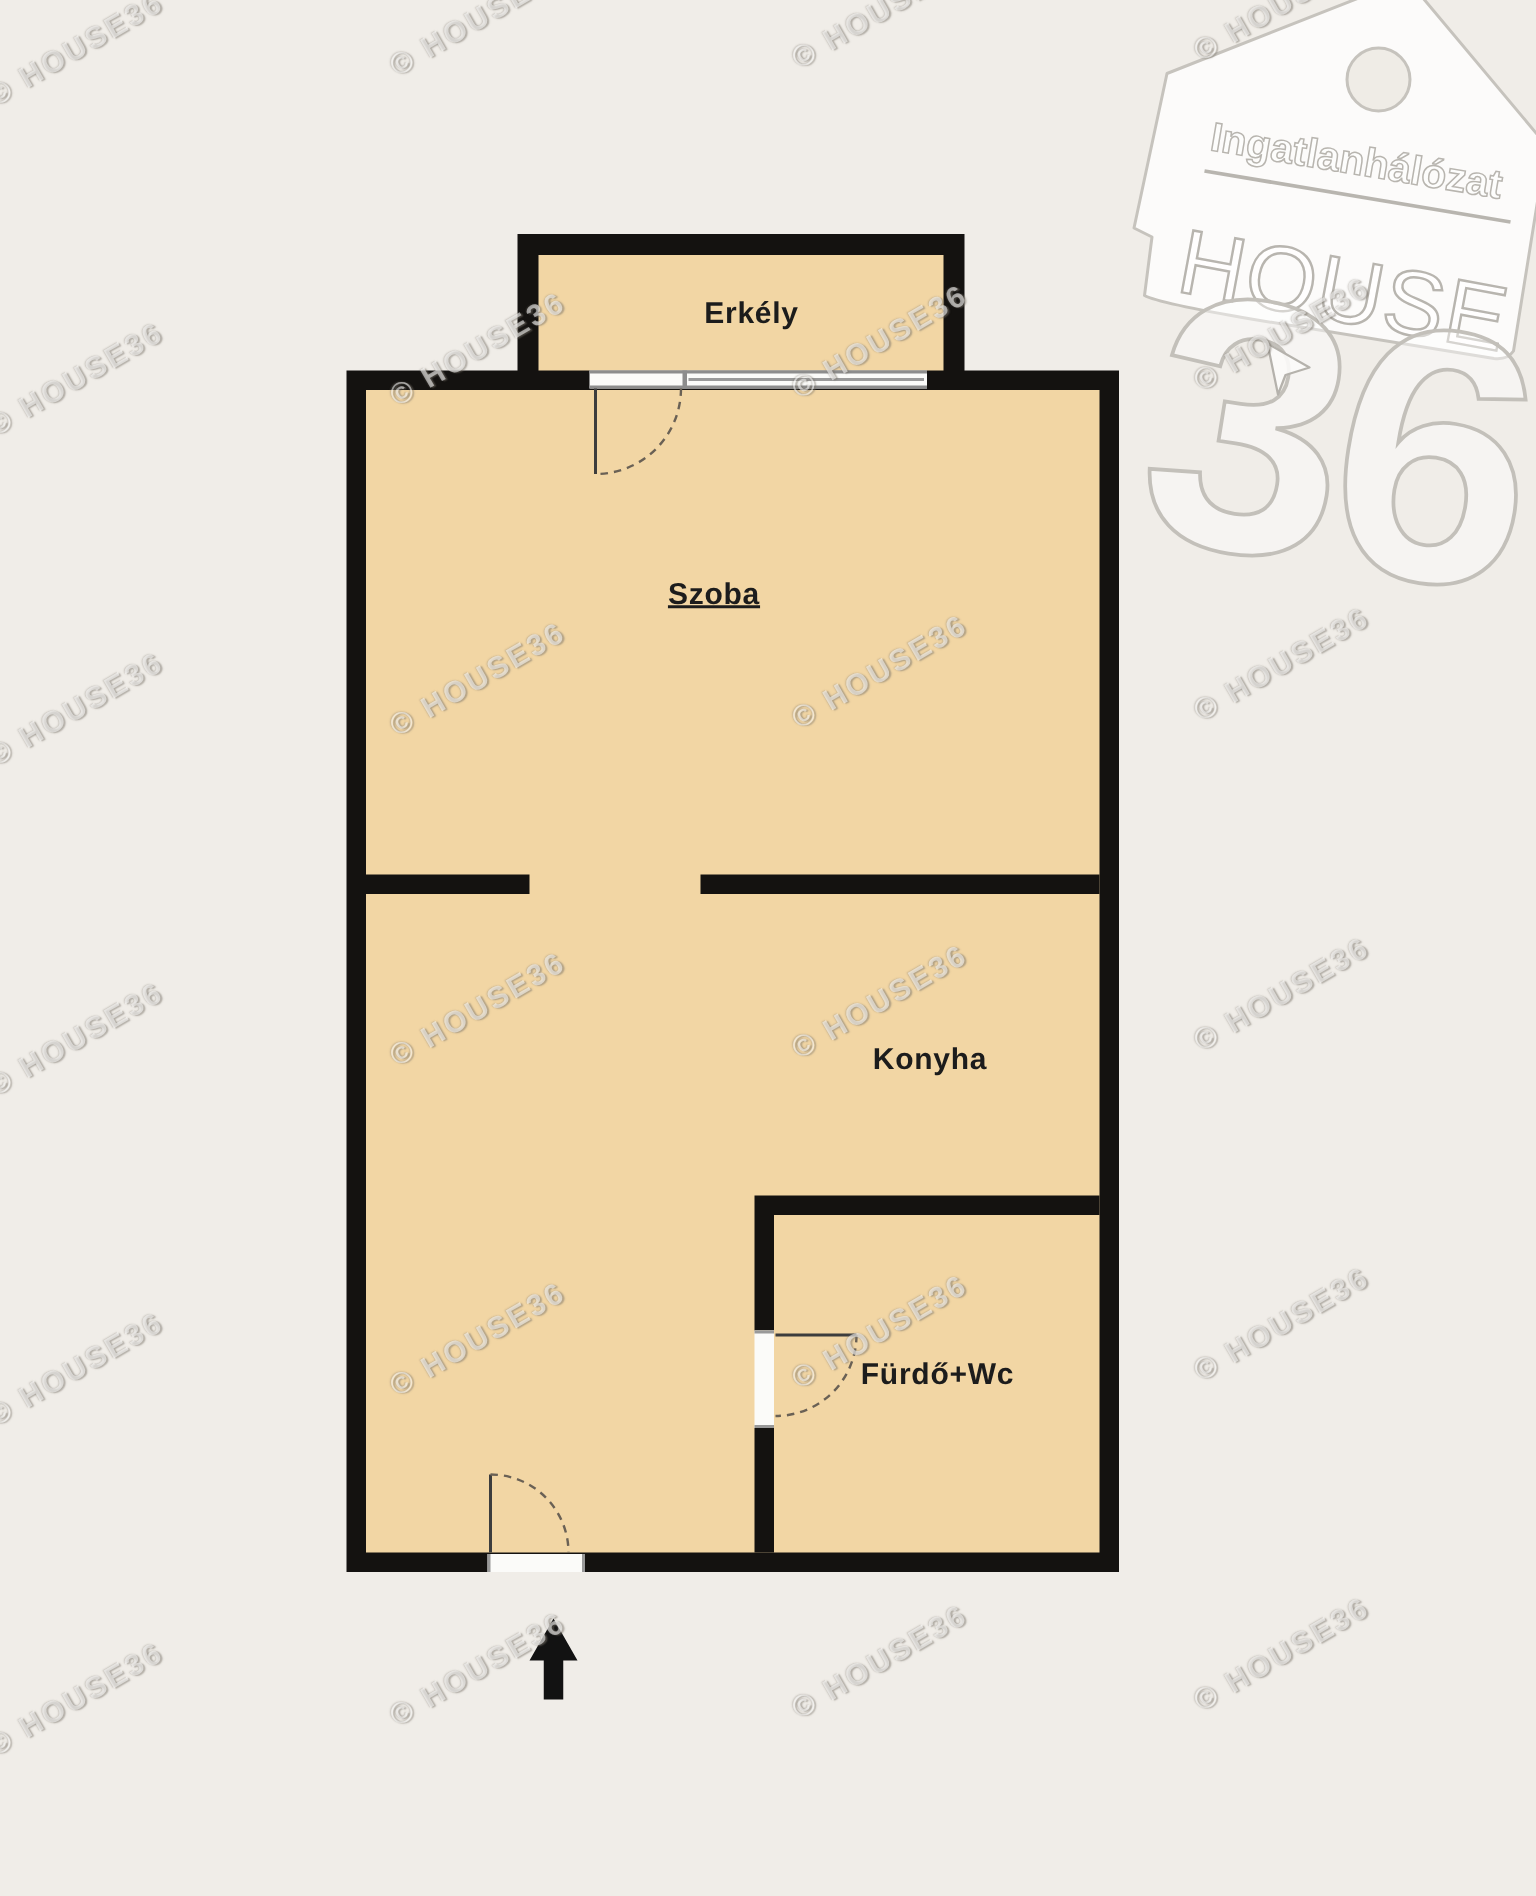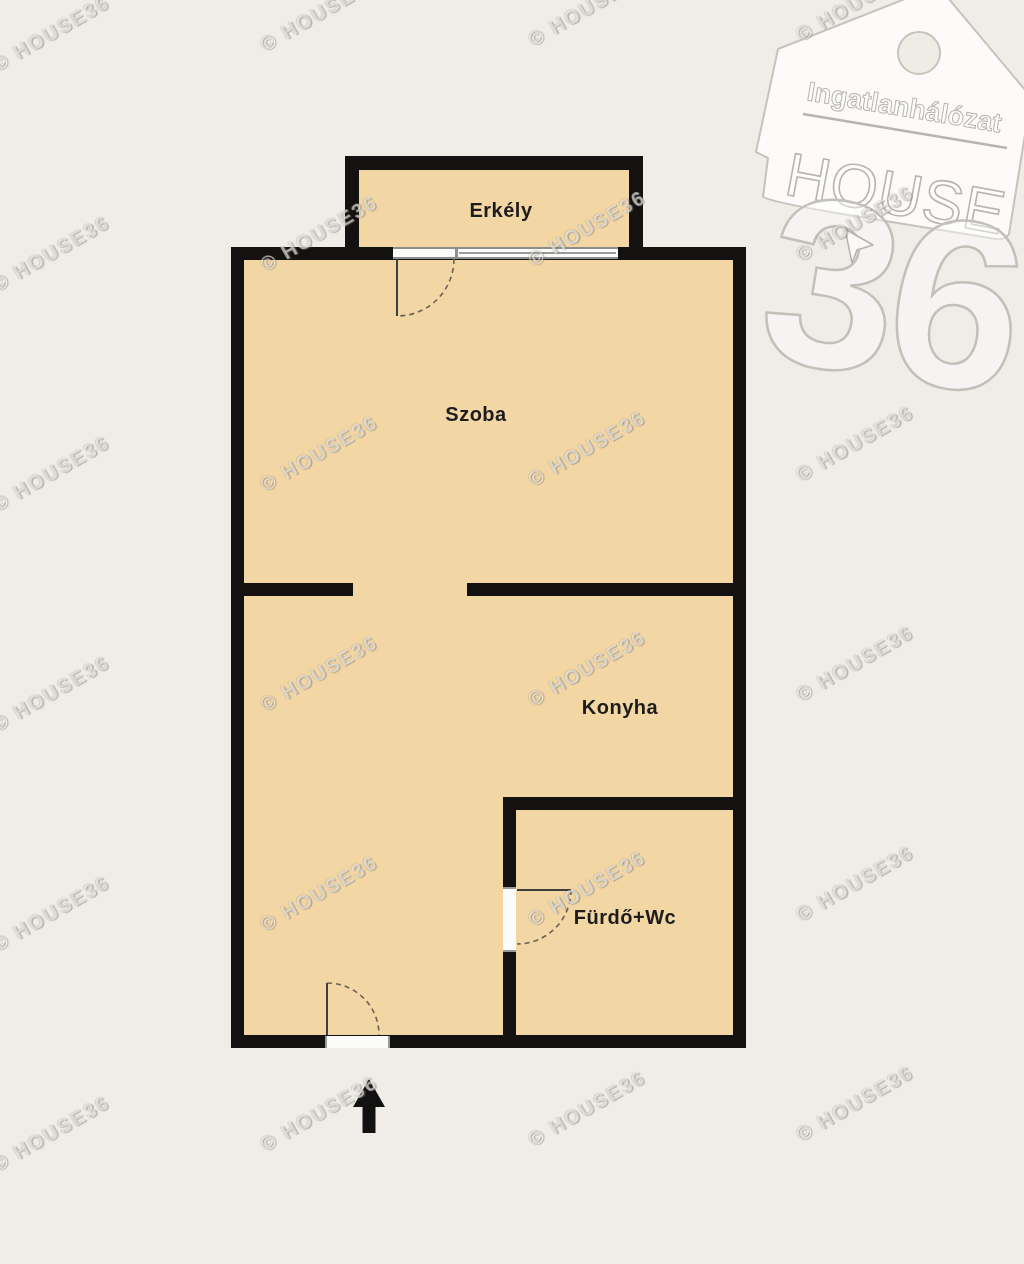--- a/index.html
+++ b/index.html
@@ -67,21 +67,21 @@
       <path d="M 571 890 A 54 54 0 0 1 517 944" fill="none" stroke="#6a6155" stroke-width="1.6" stroke-dasharray="5 4"></path>
     </g>
     <g>
       <line x1="327" y1="983" x2="327" y2="1035" stroke="#3d3d3d" stroke-width="2"></line>
       <path d="M 327 983 A 52 52 0 0 1 379 1035" fill="none" stroke="#6a6155" stroke-width="1.6" stroke-dasharray="5 4"></path>
     </g>
     <path d="M369 1079 L385 1107 L375.5 1107 L375.5 1133 L362.5 1133 L362.5 1107 L353 1107 Z" fill="#121212"></path>
   </svg>
 
   <div class="room-label" style="left:501px;top:210px;">Erkély</div>
-  <div class="room-label" style="left:476px;top:414px;">Szoba</div>
+  <div class="room-label" style="left:476px;top:397px;text-decoration:underline;">Szoba</div>
   <div class="room-label" style="left:620px;top:707px;">Konyha</div>
   <div class="room-label" style="left:625px;top:917px;">Fürdő+Wc</div>
 
   <svg id="logo-svg" width="350" height="490" viewBox="690 -20 350 490">
     <g>
       <path d="M 938 -14 L 1031 97 L 1009 234 Q 1005 240 996 239 L 836 213 Q 772 202 763 197 L 768 158 L 756 152 L 778 49 Z" fill="rgba(255,255,255,0.78)" stroke="#c6c3bd" stroke-width="2" stroke-linejoin="round"></path>
       <circle cx="919" cy="53" r="21" fill="#efece6" stroke="#c6c3bd" stroke-width="2"></circle>
     </g>
     <text transform="translate(806,100) rotate(9.5)" font-family="Liberation Sans, sans-serif" font-size="27" font-weight="700" fill="#fdfdfc" stroke="#b8b5af" stroke-width="1">Ingatlanhálózat</text>
     <line x1="803" y1="114" x2="1007" y2="148" stroke="#b8b5af" stroke-width="2.5"></line>

